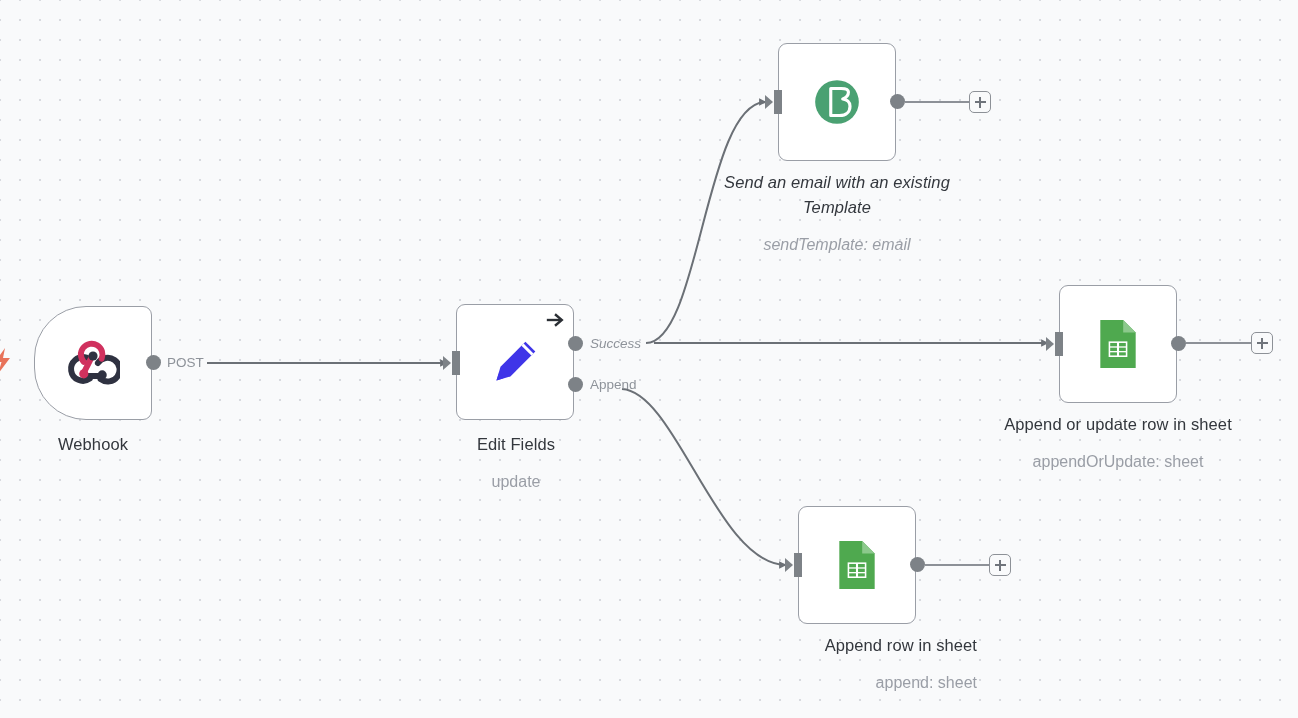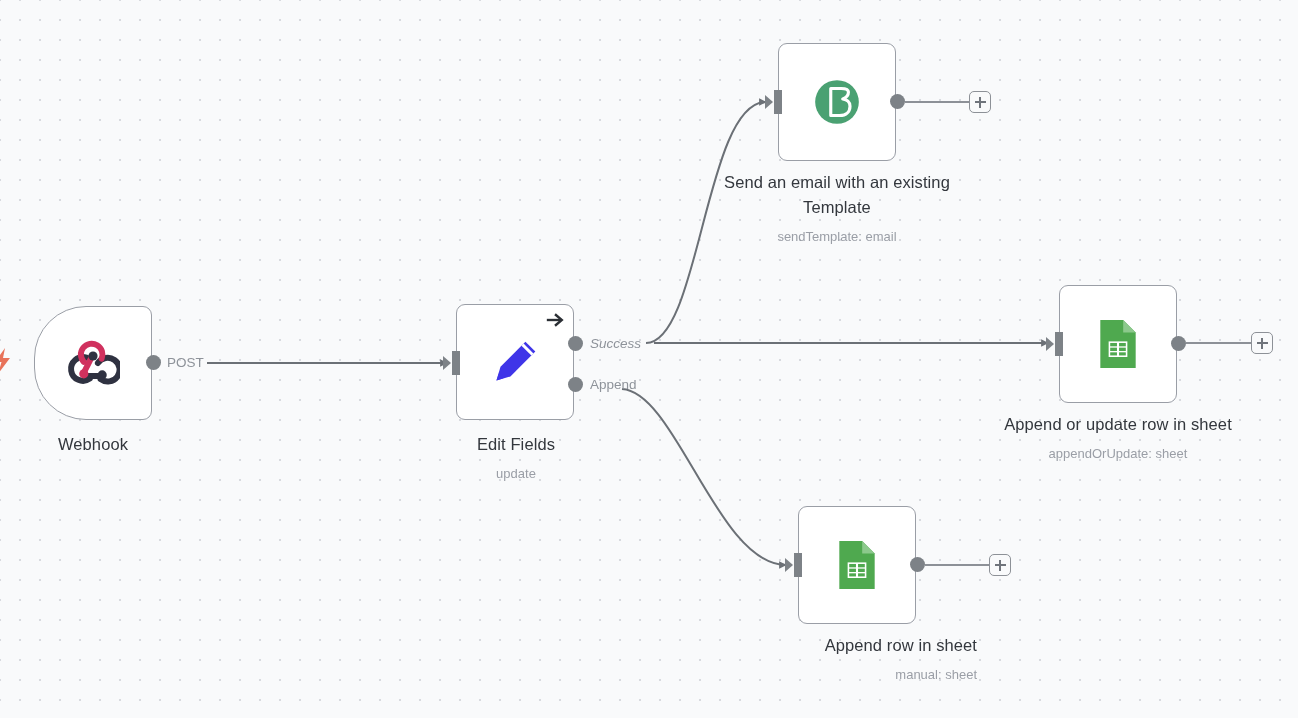--- a/index.html
+++ b/index.html
@@ -39,24 +39,24 @@
     text-align:center;
     pointer-events:none;
   }
   .node-title {
     font-size:16.5px;
     color:#33373d;
     line-height:25px;
     letter-spacing:.1px;
   }
   .node-sub {
-    font-size:13px;
+    font-size:16px;
     color:#9a9ea6;
     line-height:21px;
-    margin-top:6px;
+    margin-top:14px;
   }
   
   .out-dot {
     position:absolute;
     width:15px; height:15px;
     border-radius:50%;
     background:#7d8287;
   }
   .in-marker {
     position:absolute;
@@ -182,21 +182,21 @@
         <path d="M38,24 L38,76 L55,76 C68,76 75,68 75,58 C75,50 69,45 61,44
                  C68,42 72,37 72,31 C72,26 67,24 58,24 Z" fill="none" stroke="#ffffff" stroke-width="6" stroke-linejoin="round"></path>
       </svg>
     </span>
   </div>
   <svg class="in-marker" style="left:765px; top:90px;" viewBox="0 0 18 24">
     <rect x="9" y="0" width="8" height="24" fill="#7d8287"></rect>
     <path d="M0,5 L8,12 L0,19 Z" fill="#7d8287"></path>
   </svg>
   <div class="out-dot" style="left:890px; top:94px;"></div>
-  <div class="node-caption" style="left:717px; top:170px; width:240px;">
+  <div class="node-caption" style="left:717px; top:170px; width:240px;font-style:italic;">
     <div class="node-title">Send an email with an existing Template</div>
     <div class="node-sub">sendTemplate: email</div>
   </div>
   <div class="plus-btn" style="left:969px; top:91px;">
     <span class="bar-h"></span>
     <span class="bar-v"></span>
   </div>
 
   <div class="node" style="left:1059px; top:285px; width:118px; height:118px;">
     <span class="icon-wrap">
@@ -242,20 +242,20 @@
       </svg>
     </span>
   </div>
   <svg class="in-marker" style="left:785px; top:553px;" viewBox="0 0 18 24">
     <rect x="9" y="0" width="8" height="24" fill="#7d8287"></rect>
     <path d="M0,5 L8,12 L0,19 Z" fill="#7d8287"></path>
   </svg>
   <div class="out-dot" style="left:910px; top:557px;"></div>
   <div class="node-caption" style="left:737px; top:633px; width:240px;text-align:right;">
     <div class="node-title">Append row in sheet</div>
-    <div class="node-sub">manual: sheet</div>
+    <div class="node-sub">append: sheet</div>
   </div>
   <div class="plus-btn" style="left:989px; top:554px;">
     <span class="bar-h"></span>
     <span class="bar-v"></span>
   </div>
 
 </div>
 
 </body></html>

